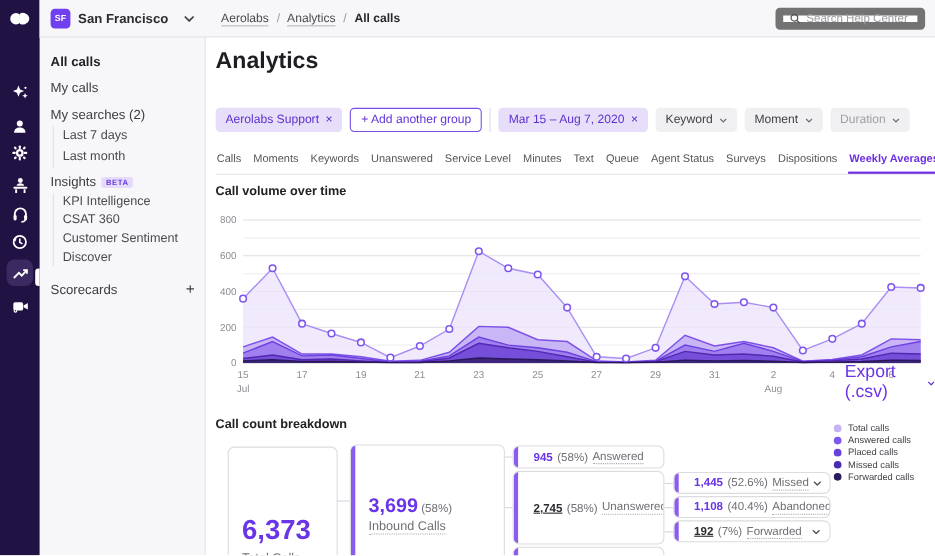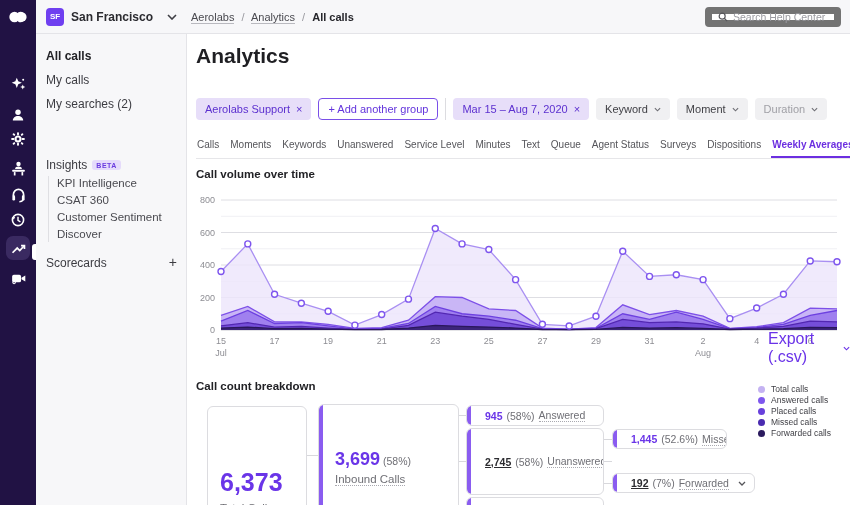--- a/index.html
+++ b/index.html
@@ -22,21 +22,21 @@
   .side-sub { position:absolute; left:12px; border-left:1px solid #dfdfe3; }
   .side-sub .sub-item { position:absolute; left:8px; font-size:11.5px; color:#4a4a50; cursor:pointer; white-space:nowrap; }
   .beta-badge { display:inline-block; margin-left:5px; padding:2px 4px 1px; font-size:7px; font-weight:bold; letter-spacing:.5px; color:#6a3be0; background:#e5dbfb; border-radius:3px; vertical-align:1px; }
   .plus-btn { position:absolute; right:9px; font-size:14px; color:#3c3c42; cursor:pointer; }
   
   .topbar { position:absolute; left:36px; top:0; right:0; height:34px; background:#f7f7f9; border-bottom:1px solid #e4e4e8; display:flex; align-items:center; z-index:6; }
   .ws { width:151px; display:flex; align-items:center; padding:0 10px; flex:none; }
   .ws-badge { width:18px; height:18px; border-radius:4px; background:#6f3ff0; color:#fff; font-size:8px; font-weight:bold; display:flex; align-items:center; justify-content:center; flex:none; }
   .ws-name { margin-left:7px; font-size:12px; font-weight:bold; color:#2b2b30; flex:1; }
   .ws-chev { color:#3f3f45; flex:none; display:flex; }
-  .crumbs { margin-left:4px; font-size:11px; color:#6f6f75; white-space:nowrap; }
+  .crumbs { margin-left:14px; font-size:11px; color:#6f6f75; white-space:nowrap; }
   .crumb-link { color:#4a4a50; border-bottom:1px solid #b9b9bf; cursor:pointer; }
   .crumb-cur { color:#26262b; font-weight:bold; }
   .crumb-sep { margin:0 4px; color:#9a9aa0; }
   .search-box { margin-left:auto; margin-right:9px; width:136px; height:20px; background:#fff; border:7px solid #737373; border-radius:4px; display:flex; align-items:center; padding:0 6px; }
   .search-box input { border:none; outline:none; background:transparent; width:100%; font-size:10.5px; color:#333; font-family:inherit; margin-left:5px; }
   .search-box input::placeholder { color:#9b9ba1; }
   
   .main { position:absolute; left:187px; top:34px; right:0; bottom:0; background:#fff; }
   .page-title { position:absolute; left:9px; top:10px; font-size:21px; font-weight:bold; color:#1f1f23; }
   .page-desc { position:absolute; left:9px; top:39px; font-size:11.5px; color:#4c4c52; }
@@ -161,20 +161,24 @@
           <circle cx="4.8" cy="14.8" r="0.8" fill="#211244"></circle>
         </svg>
     </div>
     <div class="rail-notch"></div>
   </div>
 
   <div class="sidebar">
     <div class="side-item bold" style="top:49px">All calls</div>
     <div class="side-item" style="top:73px">My calls</div>
     <div class="side-item" style="top:97px">My searches (2)</div>
+    <div class="side-sub" style="top:115px; height:38px; width:130px">
+      <div class="sub-item" style="top:2px">Last 7 days</div>
+      <div class="sub-item" style="top:21px">Last month</div>
+    </div>
     <div class="side-item" style="top:158px"><span>Insights</span><span class="beta-badge">BETA</span></div>
     <div class="side-sub" style="top:176px; height:66px; width:130px">
       <div class="sub-item" style="top:1px">KPI Intelligence</div>
       <div class="sub-item" style="top:18px">CSAT 360</div>
       <div class="sub-item" style="top:35px">Customer Sentiment</div>
       <div class="sub-item" style="top:52px">Discover</div>
     </div>
     <div class="side-item" style="top:256px">Scorecards</div>
     <div class="plus-btn" style="top:254px">+</div>
   </div>
@@ -367,25 +371,36 @@
       <div class="accent"></div>
       <span class="val-dark">2,745</span>
       <span class="pct">(58%)</span>
       <span class="dotted">Unanswered</span>
     </div>
 
     <div class="connector" style="left:417px; top:405px; width:8px"></div>
     <div class="connector" style="left:417px; top:427px; width:8px"></div>
     <div class="connector" style="left:417px; top:449px; width:8px"></div>
 
-    <div class="fbox row-box" style="left:425px; top:395px; width:115px; height:20px">
+    <div class="fbox row-box" style="left:425px; top:395px; width:143px; height:20px">
       <div class="accent"></div>
       <span class="val-purple">1,445</span>
       <span class="pct">(52.6%)</span>
       <span class="dotted">Missed</span>
+      <span class="chev">
+          <svg width="8" height="5" viewBox="0 0 8 5">
+            <path d="M1 1l3 3 3-3" fill="none" stroke="currentColor" stroke-width="1.3"></path>
+          </svg>
+        </span>
+    </div>
+    <div class="fbox row-box" style="left:425px; top:417px; width:143px; height:20px">
+      <div class="accent"></div>
+      <span class="val-purple">1,108</span>
+      <span class="pct">(40.4%)</span>
+      <span class="dotted">Abandoned</span>
       <span class="chev">
           <svg width="8" height="5" viewBox="0 0 8 5">
             <path d="M1 1l3 3 3-3" fill="none" stroke="currentColor" stroke-width="1.3"></path>
           </svg>
         </span>
     </div>
     <div class="fbox row-box" style="left:425px; top:439px; width:143px; height:20px">
       <div class="accent"></div>
       <span class="val-dark">192</span>
       <span class="pct">(7%)</span>

